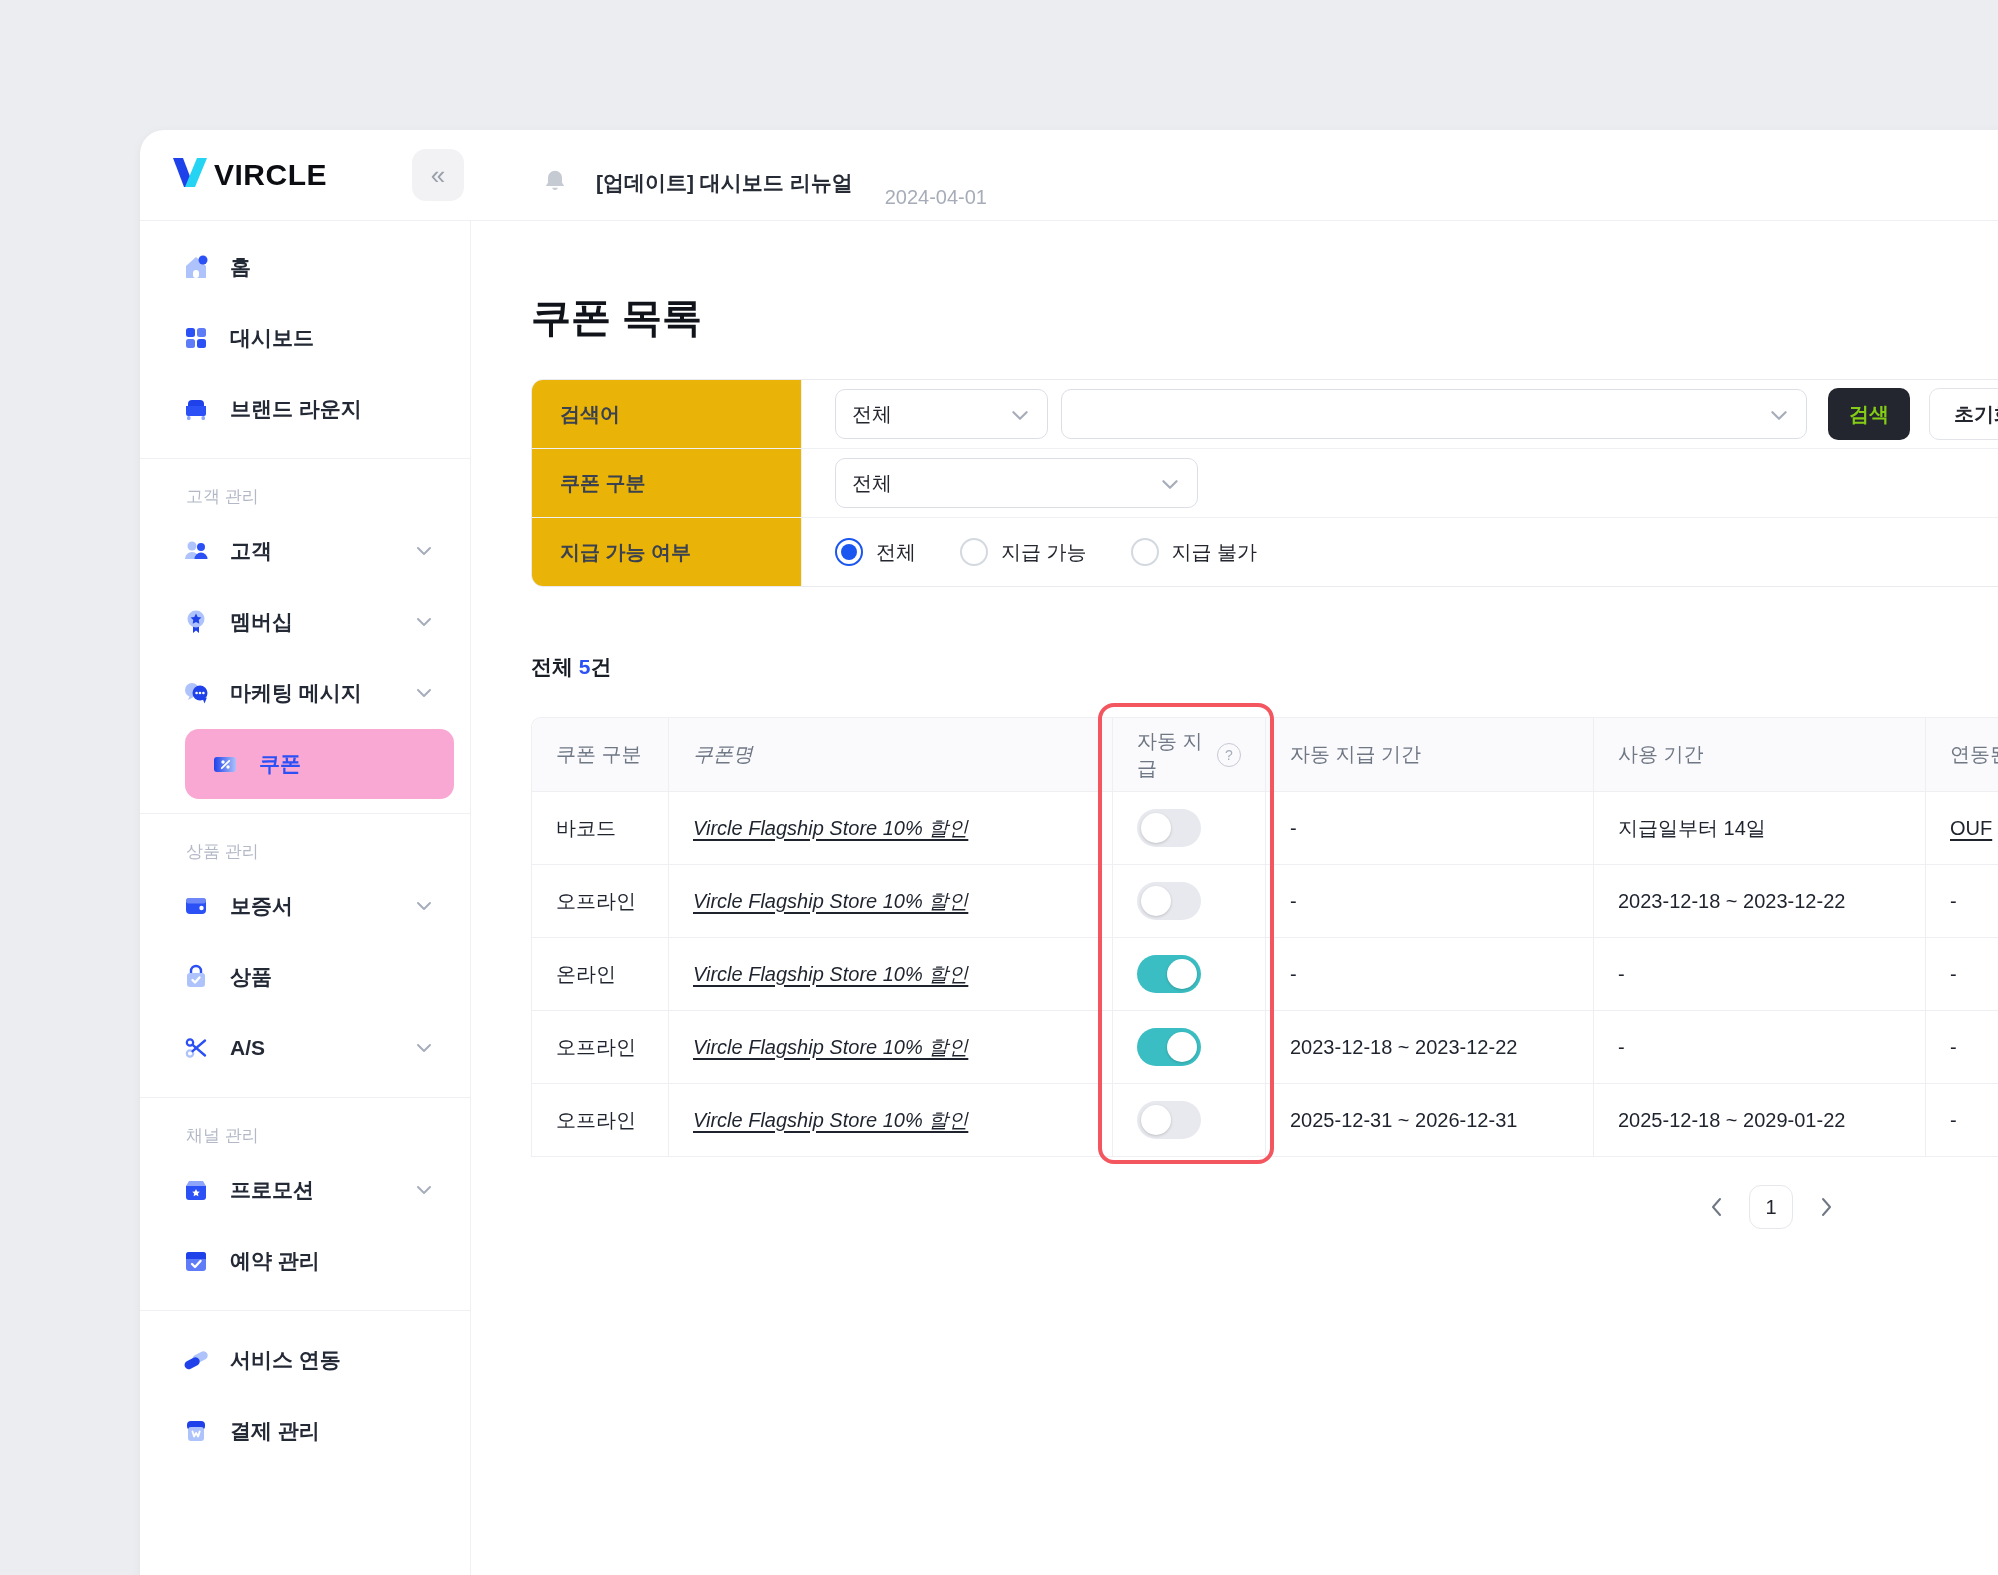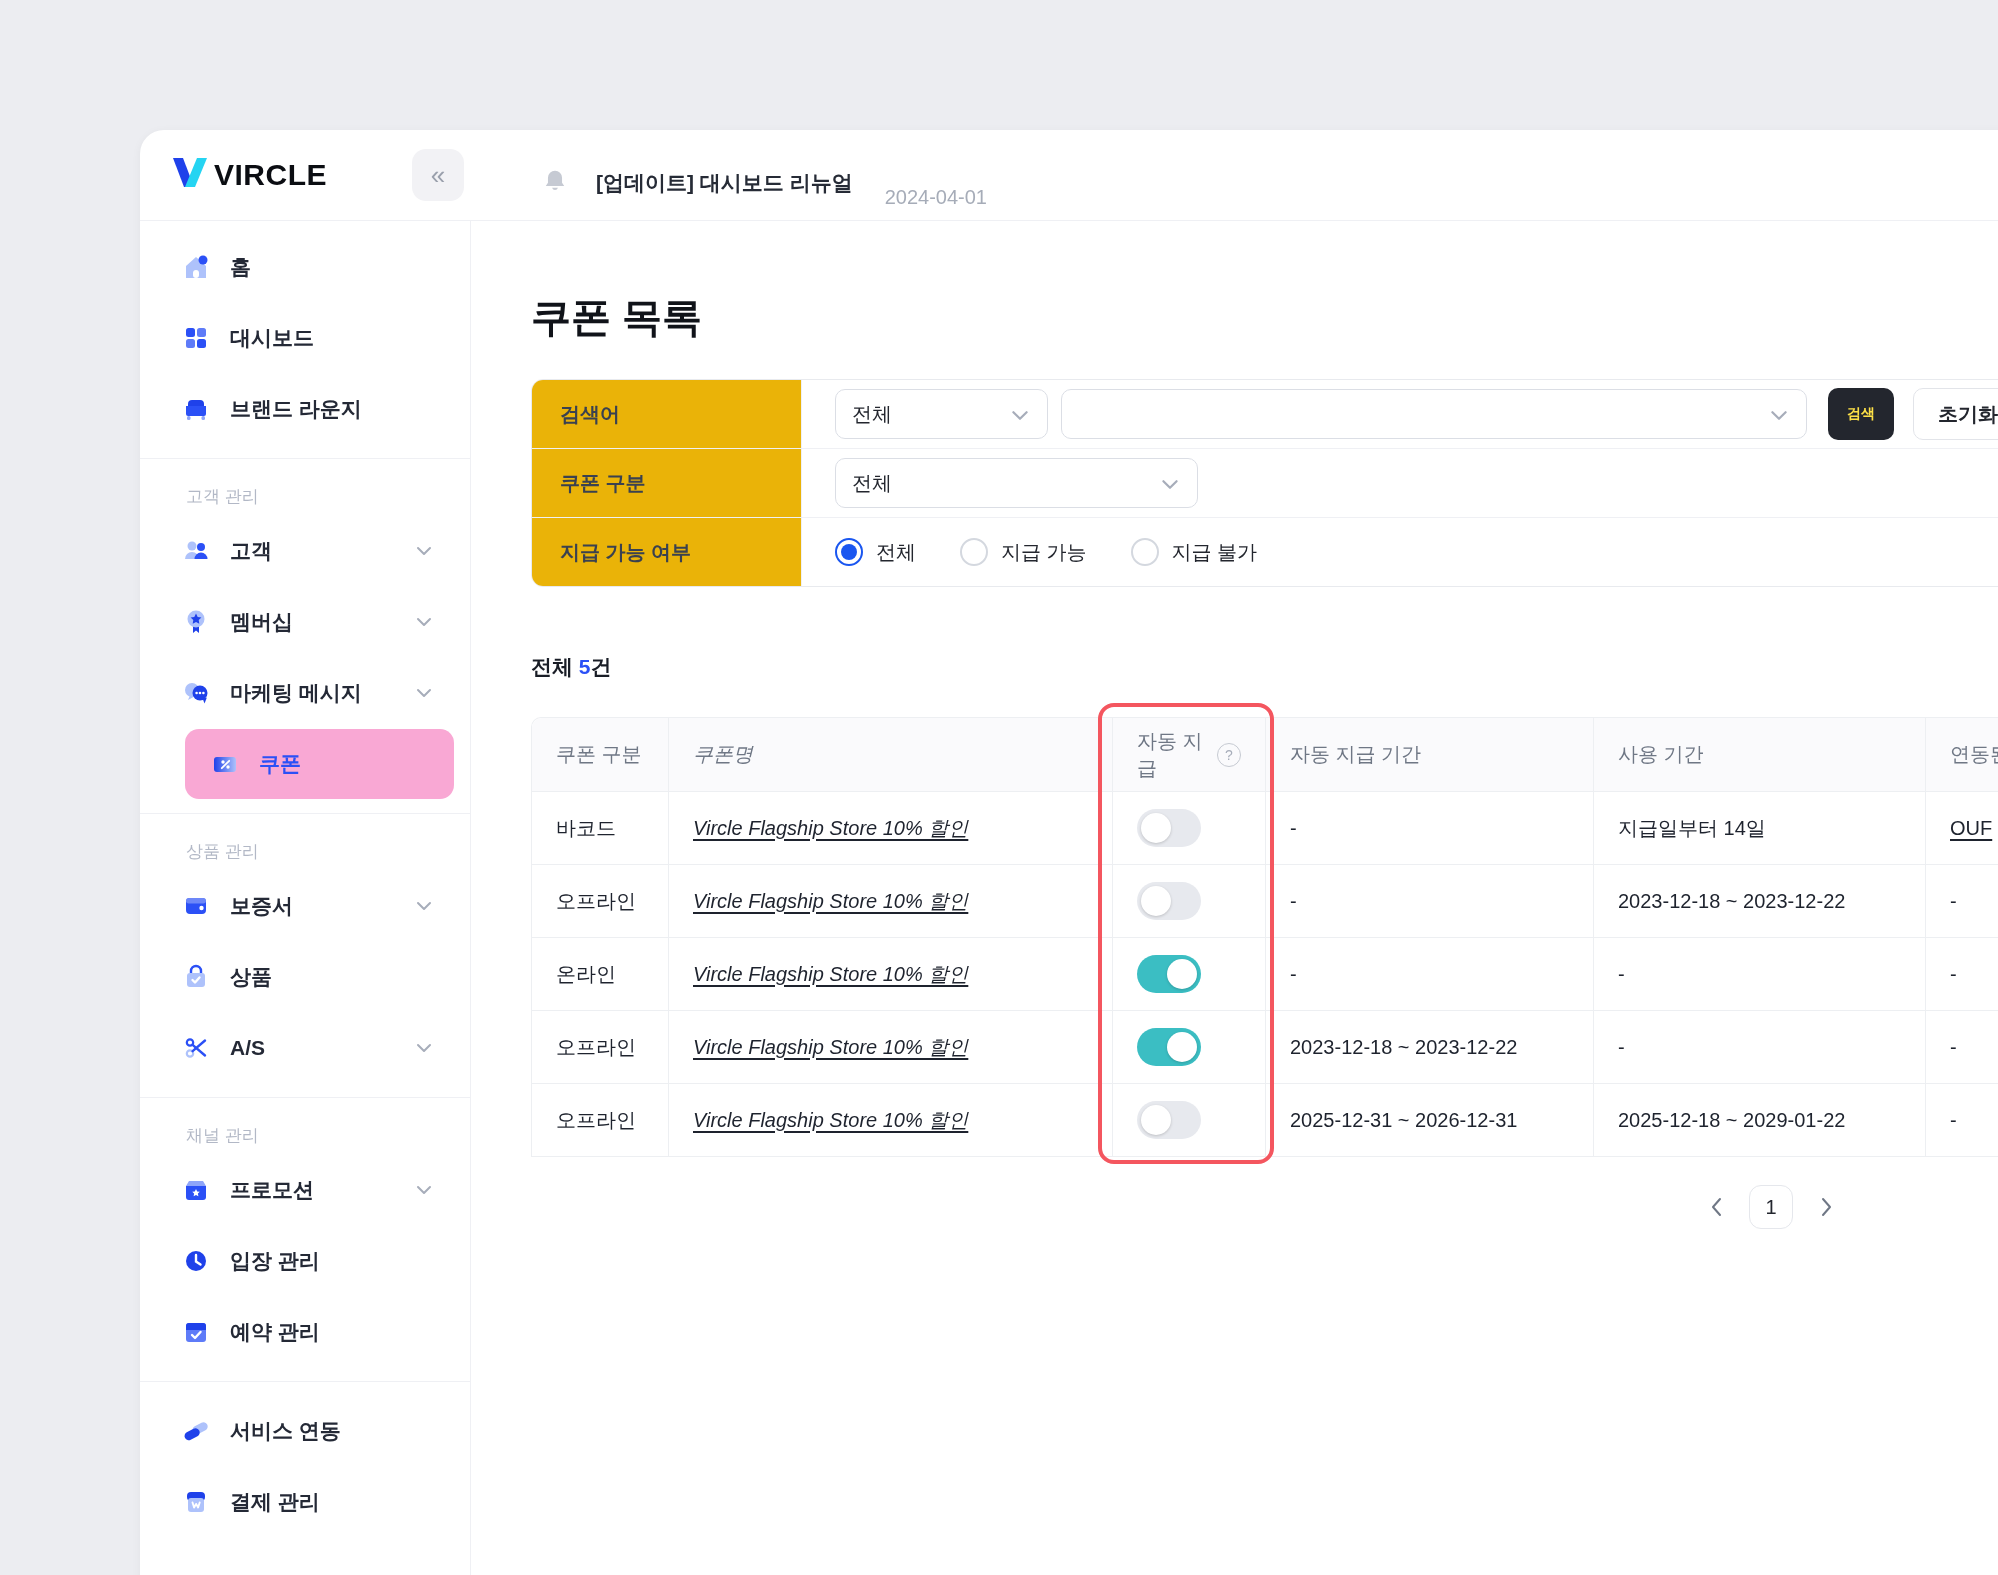--- a/index.html
+++ b/index.html
@@ -38,22 +38,22 @@
   .f-label{width:270px;min-width:270px;background:#eab308;border-right:1px solid #EFF0F4;
         display:flex;align-items:center;padding-left:28px;box-sizing:border-box;
         font-size:20px;font-weight:600;color:#3A4150;}
   .f-content{display:flex;align-items:center;padding-left:33px;flex:1;}
   .select{height:50px;border:1px solid #DBDEE5;border-radius:10px;background:#fff;display:flex;
         align-items:center;justify-content:space-between;padding:0 18px 0 16px;box-sizing:border-box;
         font-size:20px;color:#23262E;cursor:pointer;}
   .sel-sm{width:213px;margin-right:13px;}
   .sel-lg{width:746px;margin-right:21px;}
   .sel-md{width:363px;}
-  .btn-dark{height:52px;width:66px;border:none;border-radius:10px;background:#23262E;color:#fde047;
-        font-size:14px;font-weight:700;cursor:pointer;margin-right:19px;font-family:inherit;}
+  .btn-dark{height:52px;width:82px;border:none;border-radius:10px;background:#23262E;color:#84cc16;
+        font-size:20px;font-weight:700;cursor:pointer;margin-right:19px;font-family:inherit;}
   .btn-light{height:52px;width:110px;border:1px solid #E2E4E9;border-radius:10px;background:#fff;color:#23262E;
         font-size:20px;font-weight:600;cursor:pointer;font-family:inherit;}
   .radio-opt{display:flex;align-items:center;gap:13px;margin-right:44px;cursor:pointer;}
   .radio{width:28px;height:28px;border-radius:50%;border:2px solid #D4D8DF;background:#fff;box-sizing:border-box;
         position:relative;}
   .radio.on{border-color:#1A56F0;}
   .radio.on::after{content:"";position:absolute;left:4px;top:4px;width:16px;height:16px;border-radius:50%;background:#1A56F0;}
   .radio-label{font-size:20px;color:#23262E;}
   
   .summary{margin-top:66px;font-size:21px;font-weight:700;color:#191D26;}
@@ -291,29 +291,20 @@
             </svg>
           </span>
           <span class="si-label">프로모션</span>
           <span class="si-chev">
             <svg width="16" height="10" viewBox="0 0 16 10">
                 <path d="M2 2 L8 8 L14 2" stroke="#A7ADBA" stroke-width="2" fill="none" stroke-linecap="round" stroke-linejoin="round"></path>
               </svg>
           </span>
         </div>
 
-        <div class="side-item">
-          <span class="si-icon">
-            <svg width="28" height="28" viewBox="0 0 28 28">
-              <circle cx="14" cy="14" r="10" fill="#1F41EA"></circle>
-              <path d="M14 8 v6.5 l4.5 3" stroke="#fff" stroke-width="2.4" fill="none" stroke-linecap="round"></path>
-            </svg>
-          </span>
-          <span class="si-label">입장 관리</span>
-        </div>
 
         <div class="side-item">
           <span class="si-icon">
             <svg width="28" height="28" viewBox="0 0 28 28">
               <rect x="4" y="5" width="20" height="19" rx="3" fill="#5E7BF8"></rect>
               <path d="M4 8 a3 3 0 0 1 3 -3 h14 a3 3 0 0 1 3 3 v4 h-20 Z" fill="#1F41EA"></path>
               <path d="M10 17 l3 3 5.5 -6" stroke="#fff" stroke-width="2.4" fill="none" stroke-linecap="round" stroke-linejoin="round"></path>
             </svg>
           </span>
           <span class="si-label">예약 관리</span>

